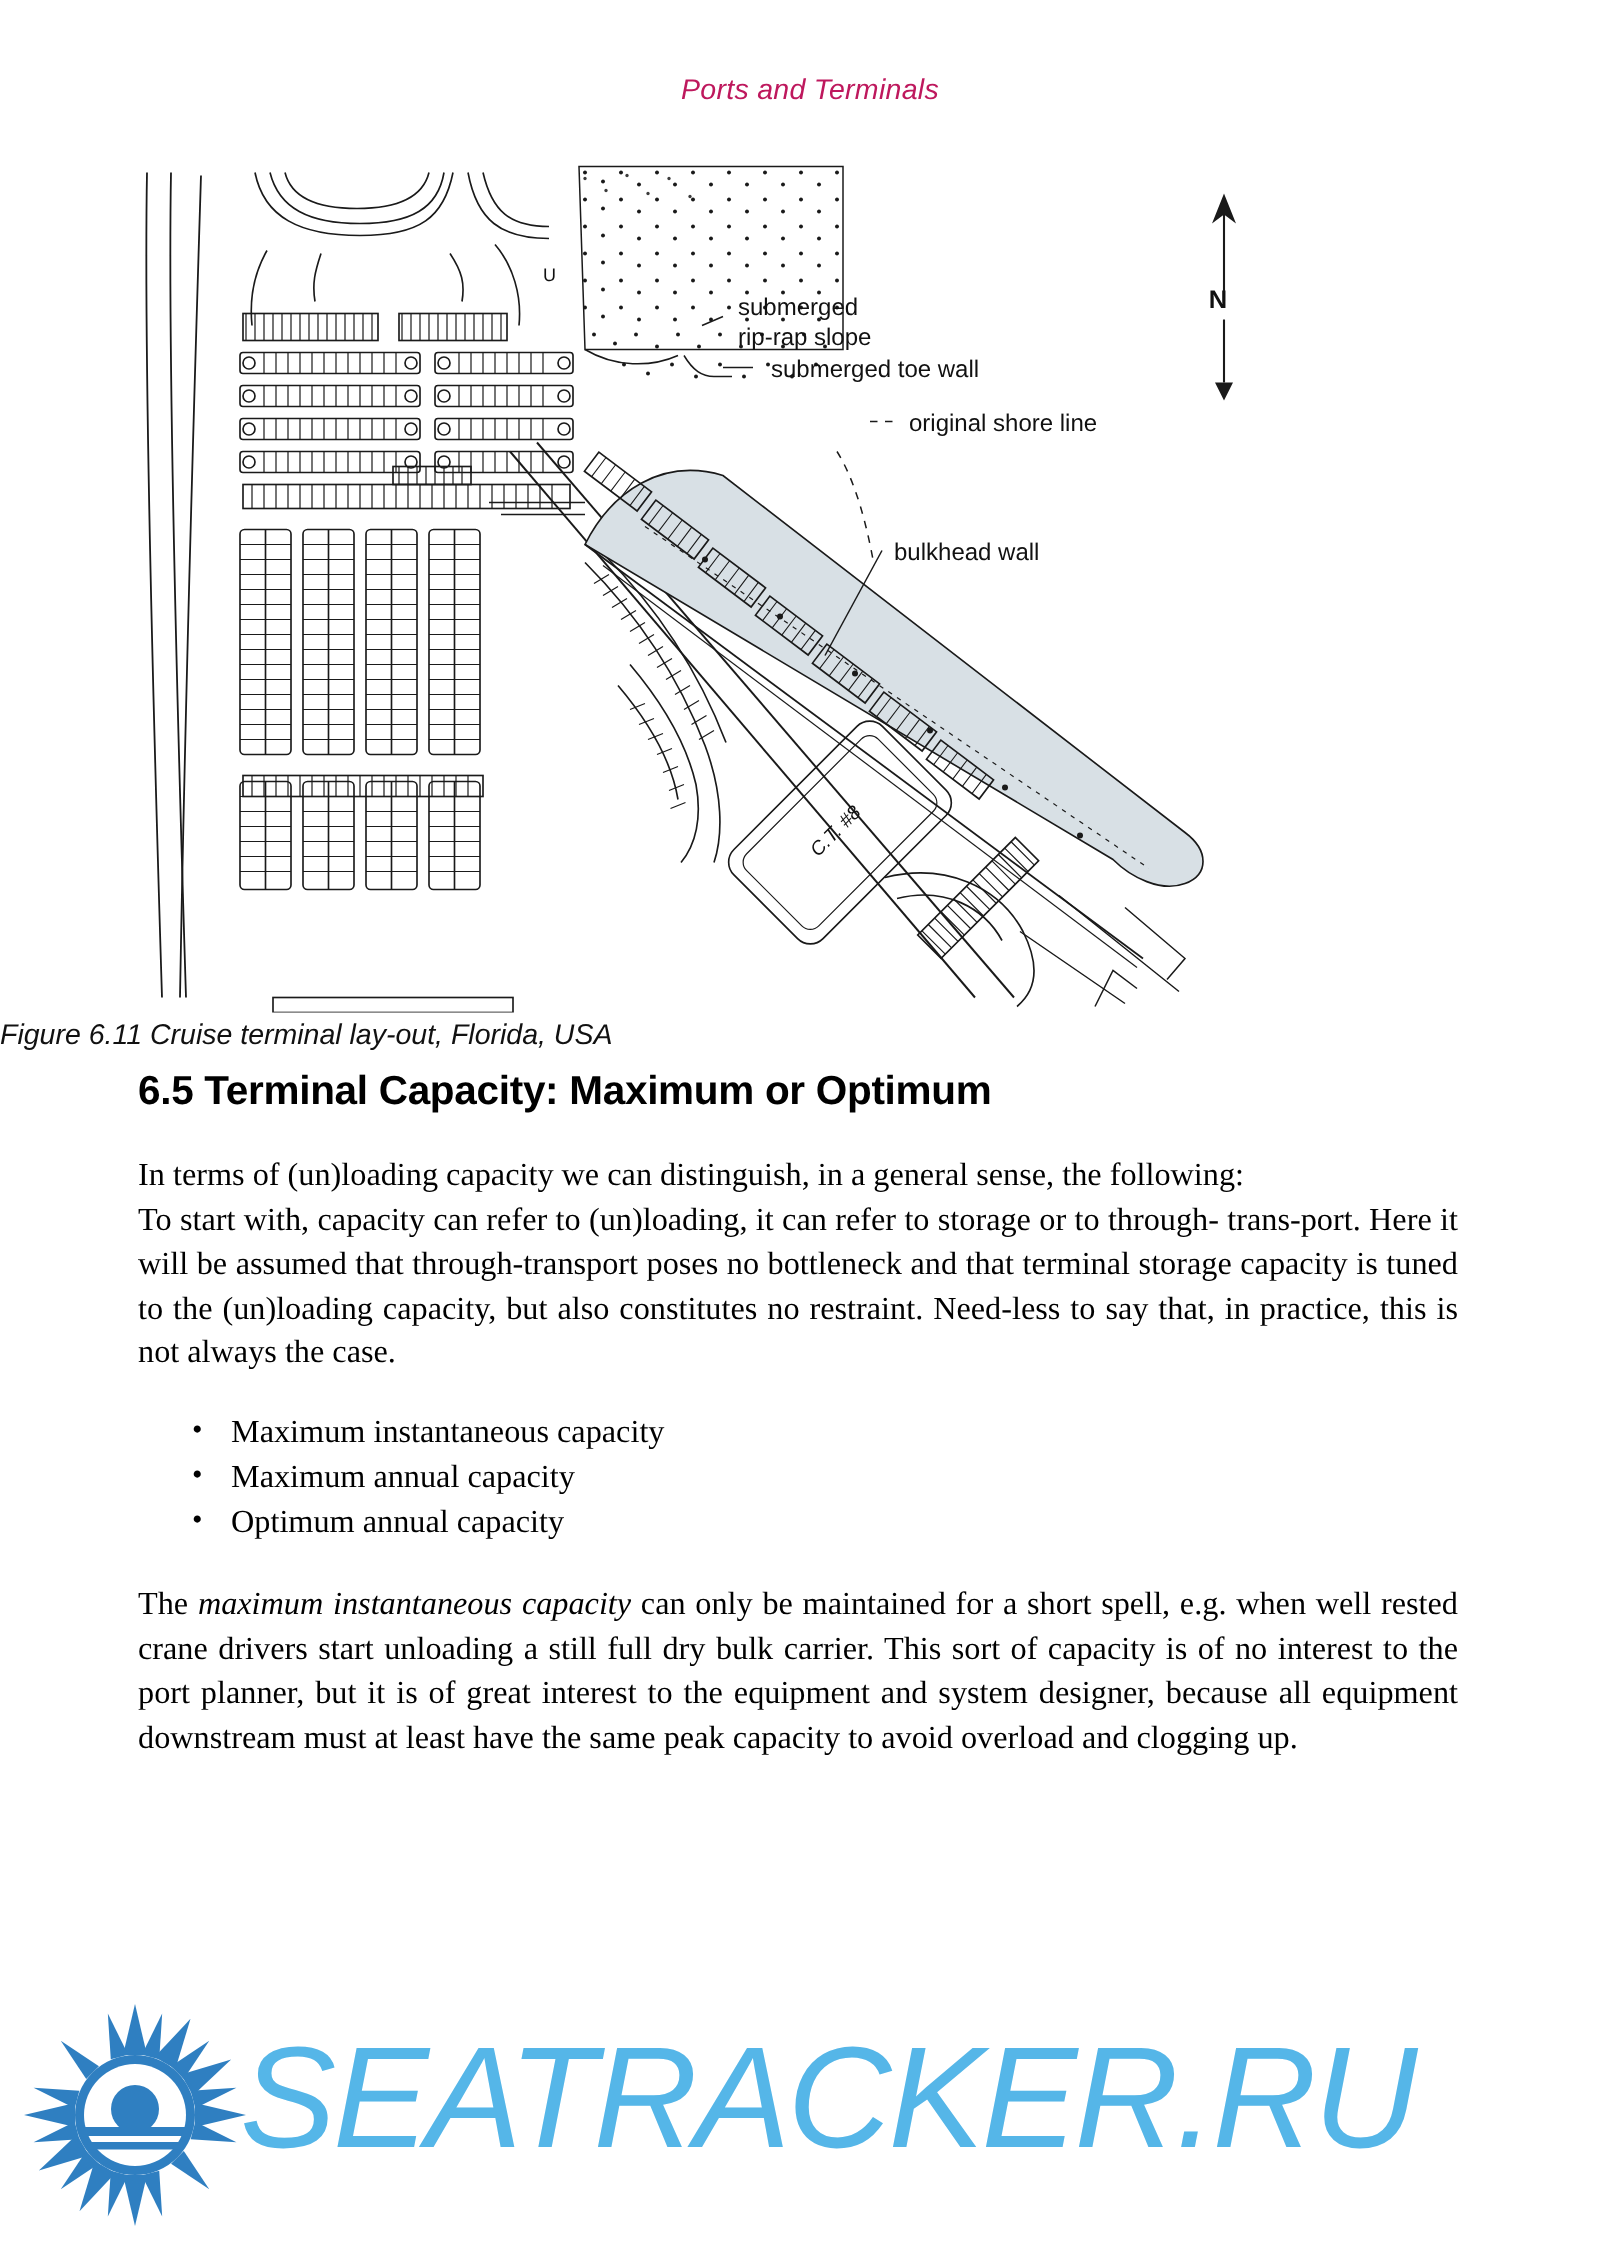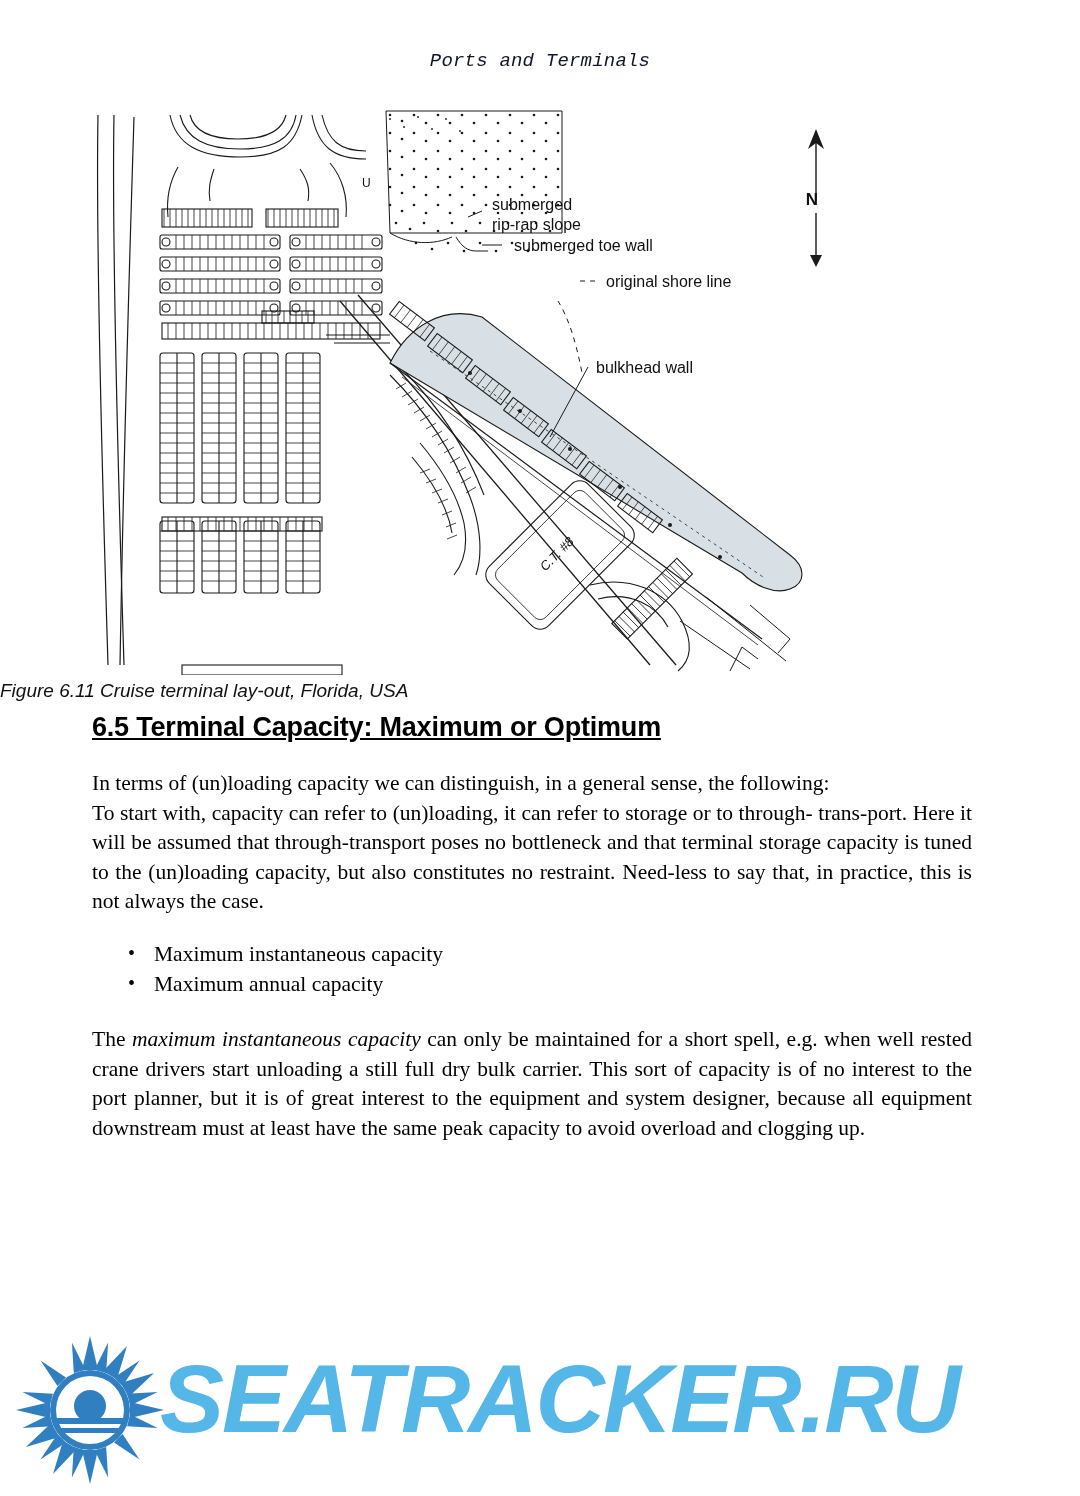--- a/index.html
+++ b/index.html
@@ -19,25 +19,25 @@
     position: absolute;
     inset: 0;
   }
   
   .running-head {
     position: absolute;
     top: 50px;
     left: 0;
     width: 100%;
     text-align: center;
-    font-family: Liberation Mono, monospace;
+    font-family: Liberation Sans, sans-serif;
     font-style: italic;
     font-size: 19px;
     letter-spacing: 0.2px;
-    color: #0f172a;
+    color: #be185d;
   }
   
   .figure-wrap {
     position: absolute;
     top: 105px;
     left: 90px;
     width: 900px;
     height: 570px;
   }
   .figure-svg { display: block; }
@@ -58,21 +58,20 @@
     top: 712px;
     left: 92px;
     width: 880px;
   }
   h2.section-title {
     font-family: "Liberation Sans", sans-serif;
     font-weight: bold;
     font-size: 27px;
     margin: 0 0 26px 0;
     letter-spacing: -0.2px;
-    text-decoration: underline;
   }
   p.para {
     font-size: 21.5px;
     line-height: 29.6px;
     margin: 0;
     text-align: justify;
     text-justify: inter-word;
   }
   p.para + p.para { margin-top: 0px; }
   .gap { height: 26px; }
@@ -111,21 +110,21 @@
     top: 1330px;
     width: 1080px;
     height: 166px;
     pointer-events: none;
   }
   .wm-text {
     position: absolute;
     left: 160px;
     top: 14px;
     font-family: "Liberation Sans", sans-serif;
-    font-weight: bold;
+    font-weight: normal;
     font-style: italic;
     font-size: 96px;
     letter-spacing: -2px;
     color: #55b6e8;
     -webkit-text-stroke: 3px #ffffff;
     paint-order: stroke fill;
     white-space: nowrap;
   }
 </style>
 </head>
@@ -506,20 +505,21 @@
     <h2 class="section-title">6.5 Terminal Capacity: Maximum or Optimum</h2>
 
 
     <p class="para">In terms of (un)loading capacity we can distinguish, in a general sense, the following:</p>
 
     <p class="para">To start with, capacity can refer to (un)loading, it can refer to storage or to through- trans-port. Here it will be assumed that through-transport poses no bottleneck and that terminal storage capacity is tuned to the (un)loading capacity, but also constitutes no restraint. Need-less to say that, in practice, this is not always the case.</p>
 
     <ul class="bullets">
       <li>Maximum instantaneous capacity</li>
       <li>Maximum annual capacity</li>
+      <li>Optimum annual capacity</li>
     </ul>
 
     <div class="gap"></div>
 
     <p class="para"><span>The </span><span class="it">maximum instantaneous capacity</span><span> can only be maintained for a short spell, e.g. when well rested crane drivers start unloading a still full dry bulk carrier. This sort of capacity is of no interest to the port planner, but it is of great interest to the equipment and system designer, because all equipment downstream must at least have the same peak capacity to avoid overload and clogging up.</span></p>
 
     <div class="gap"></div>
 
   </div>
 

